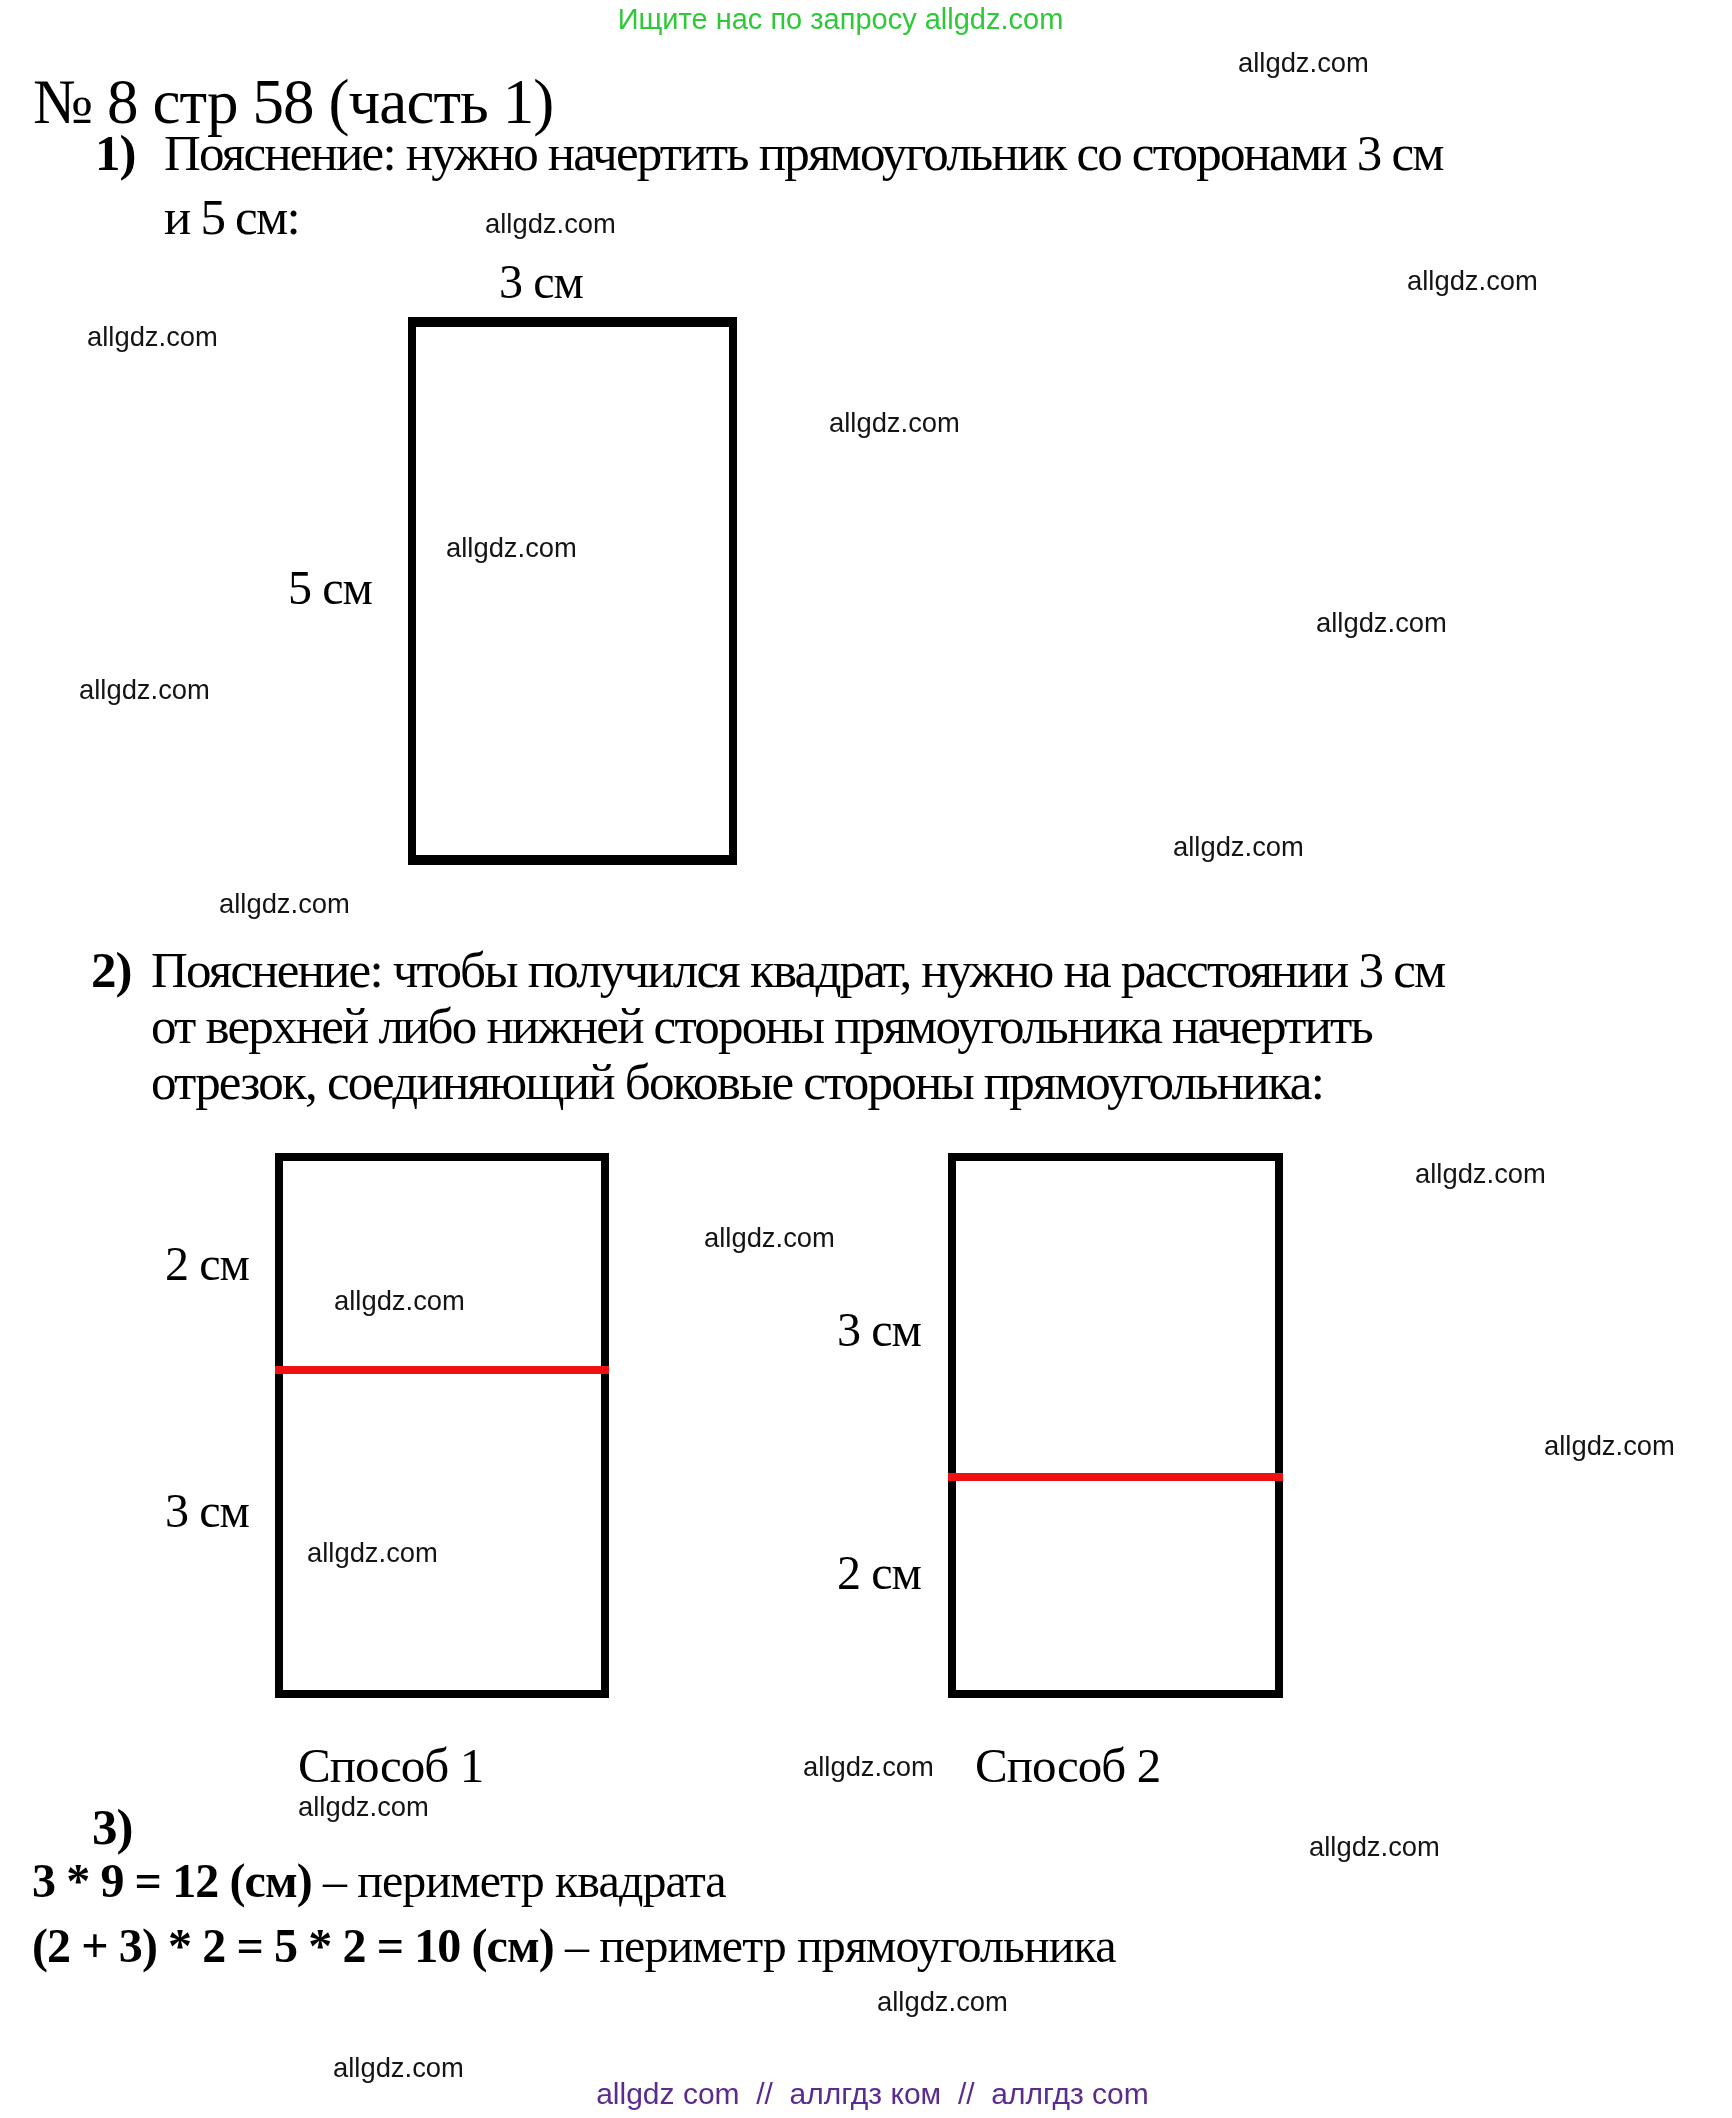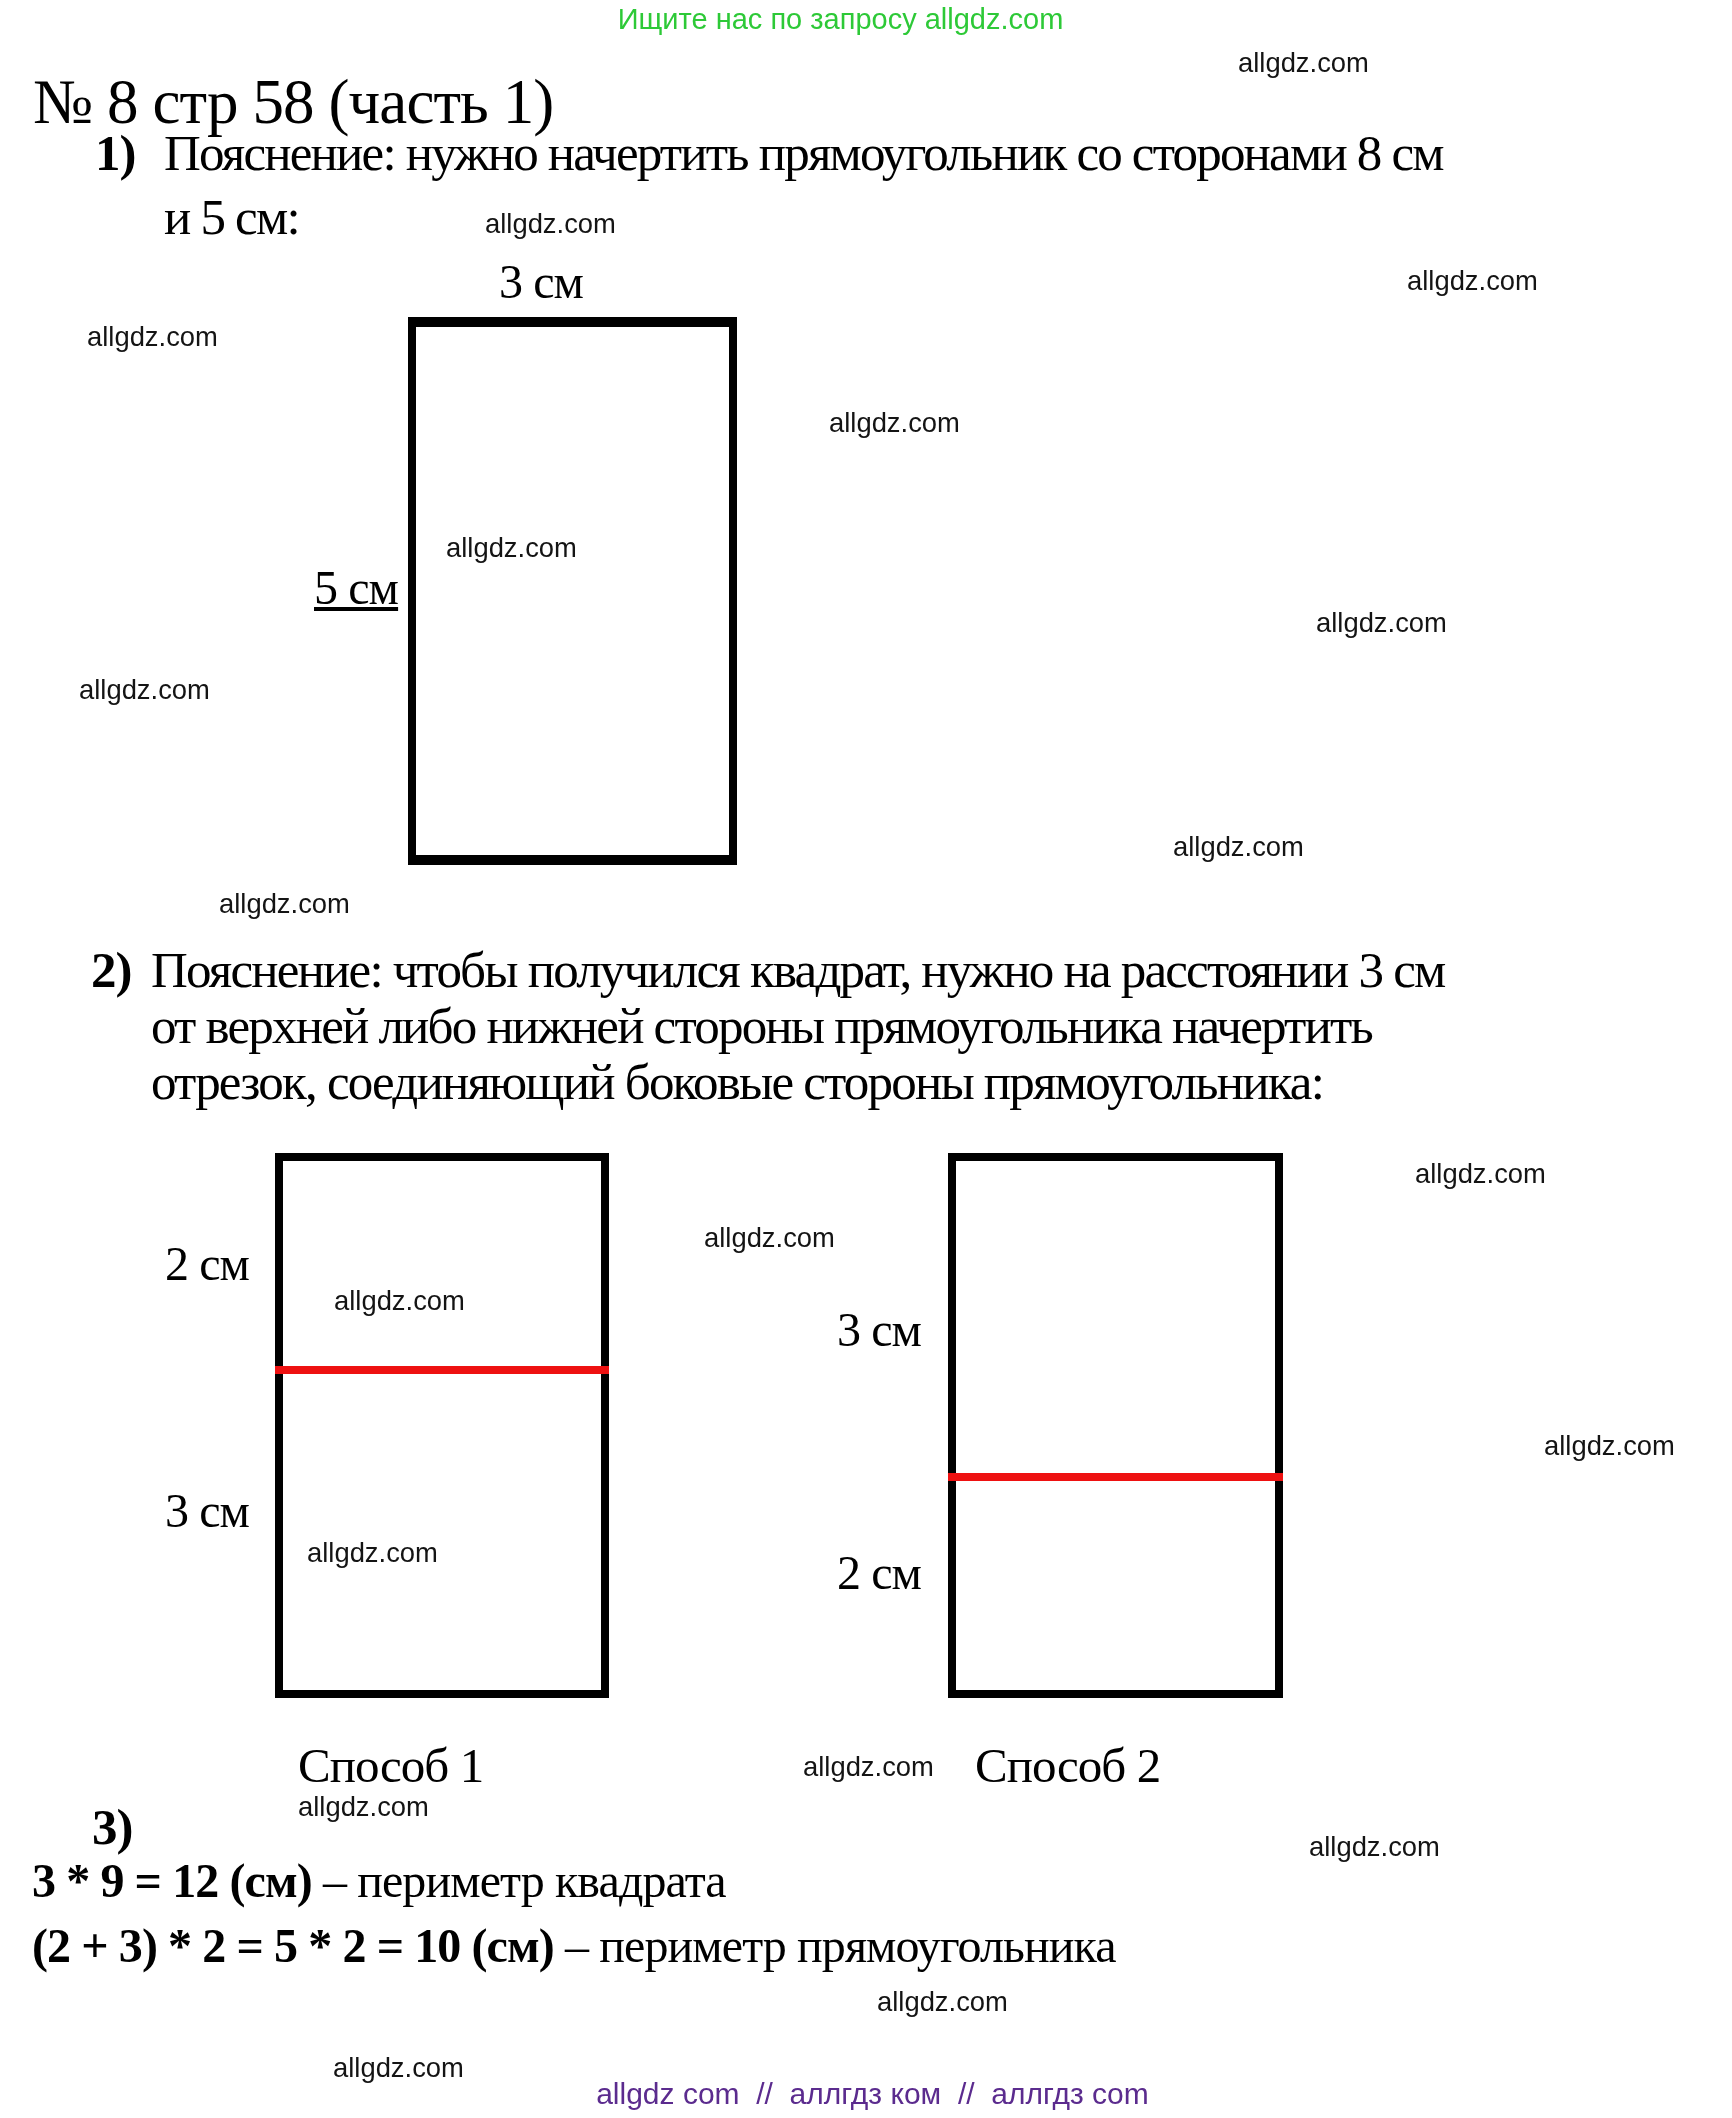--- a/index.html
+++ b/index.html
@@ -40,26 +40,26 @@
 </head>
 <body>
 
 <div class="page">
 
   <div class="promo">Ищите нас по запросу allgdz.com</div>
 
   <div class="abs title" style="left:33px; top:71px;">№ 8 стр 58 (часть 1)</div>
 
   <span class="abs num" style="left:95px; top:128px;">1)</span>
-  <span class="abs body-line" style="left:164px; top:128px;">Пояснение: нужно начертить прямоугольник со сторонами 8 см</span>
+  <span class="abs body-line" style="left:164px; top:128px;">Пояснение: нужно начертить прямоугольник со сторонами 3 см</span>
   <span class="abs body-line" style="left:164px; top:192px;">и 5 см:</span>
 
   <span class="abs dim-label" style="left:499px; top:258px;">3 см</span>
   <div class="rect rect1-top" style="left:408px; top:317px; width:329px; height:548px;"></div>
-  <span class="abs dim-label" style="left:314px; top:564px;text-decoration:underline;">5 см</span>
+  <span class="abs dim-label" style="left:288px; top:564px;">5 см</span>
 
   <span class="abs num" style="left:91px; top:945px;">2)</span>
   <span class="abs body-line" style="left:151px; top:945px;">Пояснение: чтобы получился квадрат, нужно на расстоянии 3 см</span>
   <span class="abs body-line" style="left:151px; top:1057px;">отрезок, соединяющий боковые стороны прямоугольника:</span>
   <span class="abs body-line" style="left:151px; top:1001px;">от верхней либо нижней стороны прямоугольника начертить</span>
 
   <span class="abs dim-label" style="left:165px; top:1240px;">2 см</span>
   <span class="abs dim-label" style="left:165px; top:1487px;">3 см</span>
   <div class="rect" style="left:275px; top:1153px; width:334px; height:545px;">
     <div class="cut-line" style="top:205px;"></div>

